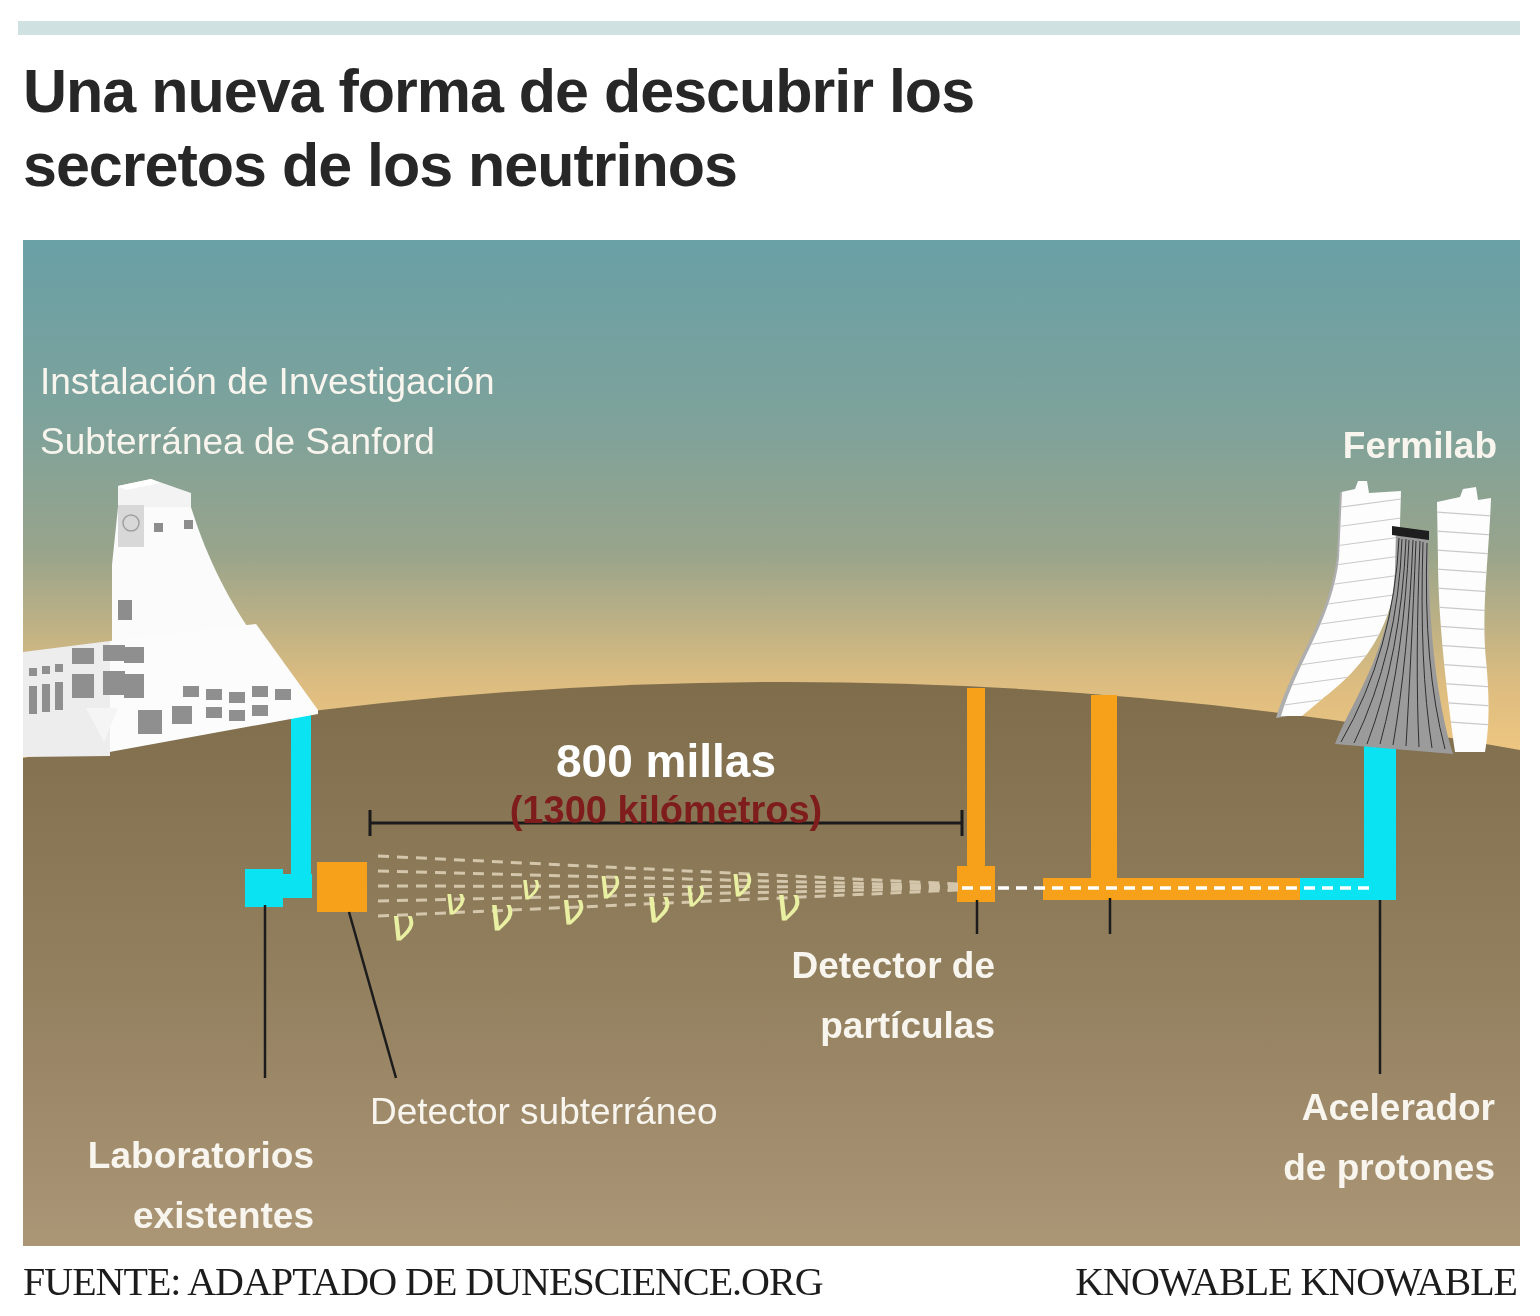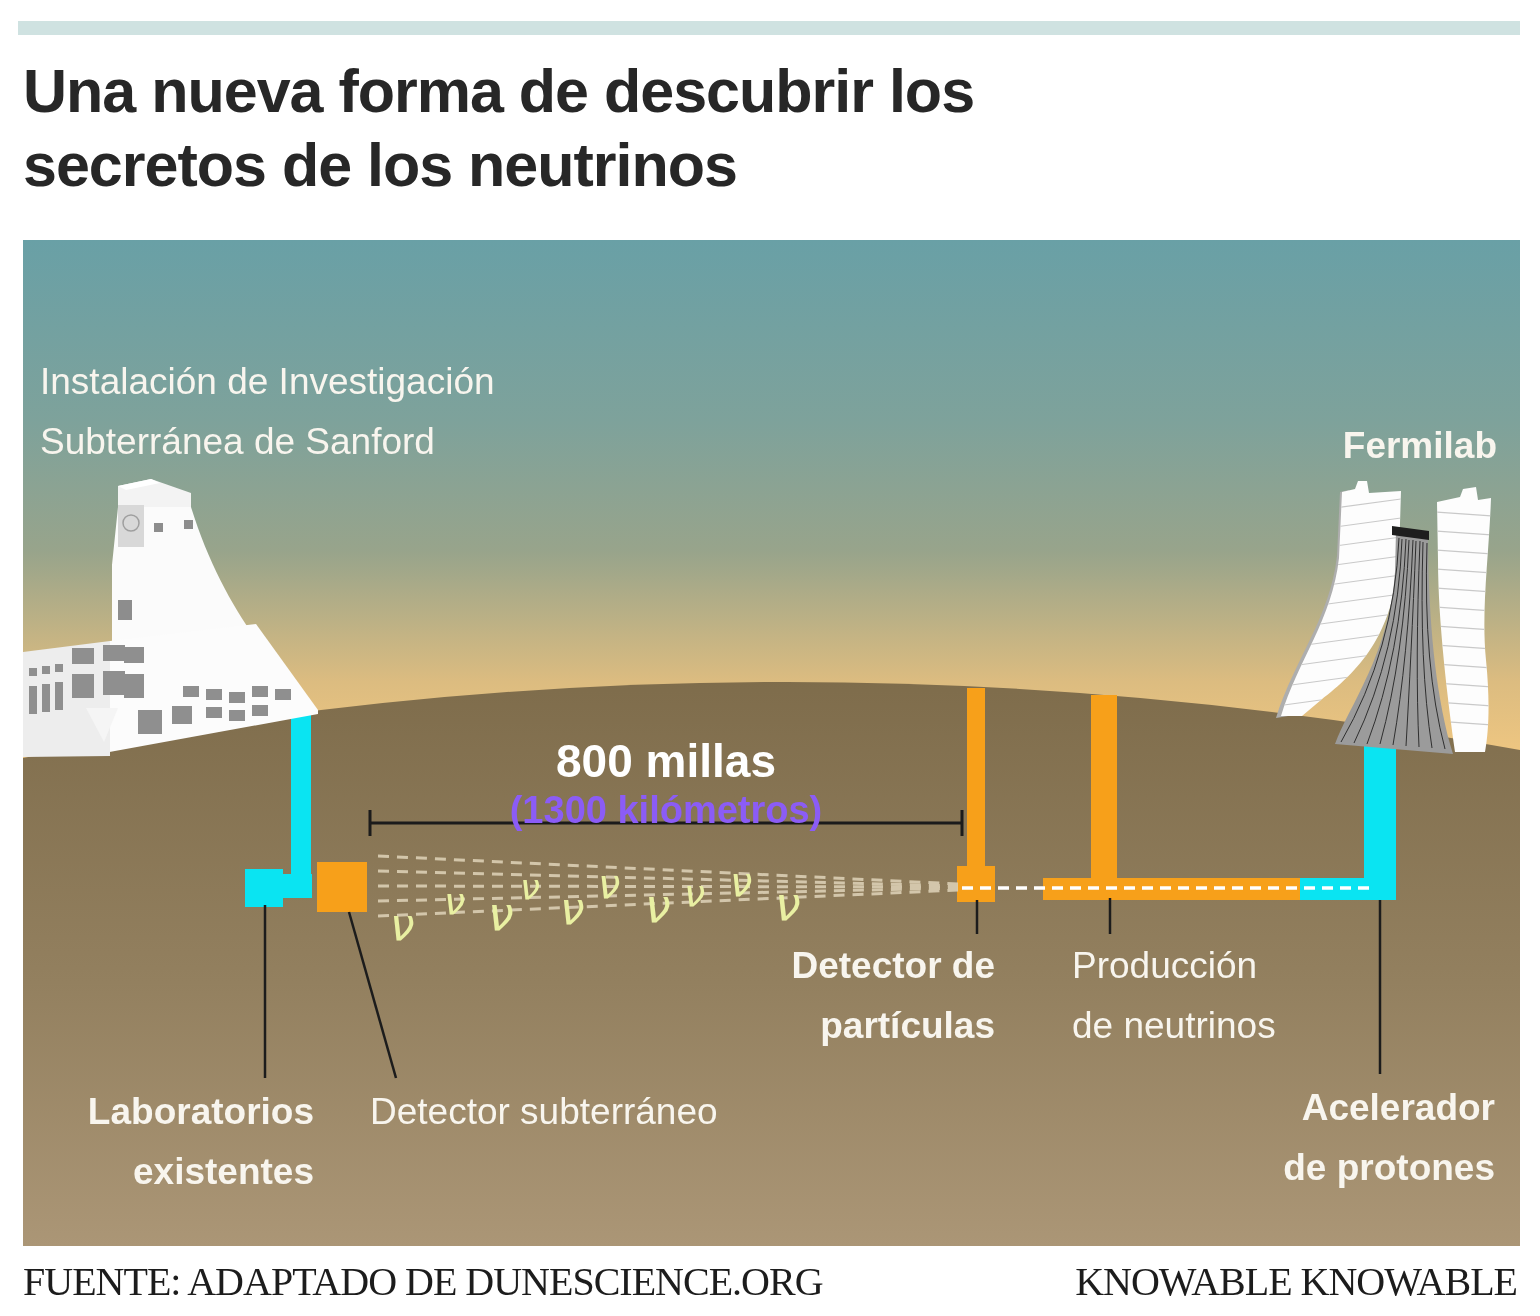--- a/index.html
+++ b/index.html
@@ -15,21 +15,21 @@
   .stage{position:absolute;left:0;top:0;width:1540px;height:1316px;}
   .lbl{
     position:absolute;font-size:37px;line-height:60px;color:#f8f5ee;
     white-space:nowrap;
   }
   .lbl.right{text-align:right;font-weight:bold;}
   .distance{
     position:absolute;left:370px;top:706px;width:592px;text-align:center;white-space:nowrap;margin-top:29px;
   }
   .distance .miles{font-size:46px;font-weight:bold;color:#ffffff;line-height:52px;}
-  .distance .km{font-size:38px;font-weight:bold;color:#8b5cf6;line-height:46px;}
+  .distance .km{font-size:38px;font-weight:bold;color:#7f1d1d;line-height:46px;}
   .footer{
     position:absolute;left:0;top:1258px;width:1540px;height:58px;color:#1c1c1c;
     font-size:40px;letter-spacing:-1px;font-family:Liberation Serif, serif;
   }
   .footer .src{position:absolute;left:23px;top:0;}
   .footer .credit{position:absolute;right:23px;top:0;}
   svg{position:absolute;left:0;top:0;}
   .nu{font-family:"DejaVu Sans",sans-serif;font-style:italic;fill:#e9f0a2;}
 </style>
 </head>
@@ -224,26 +224,22 @@
   <div class="distance">
     <div class="miles">800 millas</div>
     <div class="km">(1300 kilómetros)</div>
   </div>
 
   <div class="lbl right" style="right:545px;top:936px;">
     <div>Detector de</div>
     <div>partículas</div>
   </div>
 
-  <div class="lbl" style="left:1072px;top:936px;">
-    <div>Producción</div>
-    <div>de neutrinos</div>
-  </div>
-
-  <div class="lbl right" style="right:1226px;top:1082px;">
+
+  <div class="lbl right" style="right:1226px;top:1126px;">
     <div>Laboratorios</div>
     <div>existentes</div>
   </div>
 
   <div class="lbl" style="left:370px;top:1082px;">
     <div>Detector subterráneo</div>
   </div>
 
   <div class="lbl right" style="right:45px;top:1078px;">
     <div>Acelerador</div>

